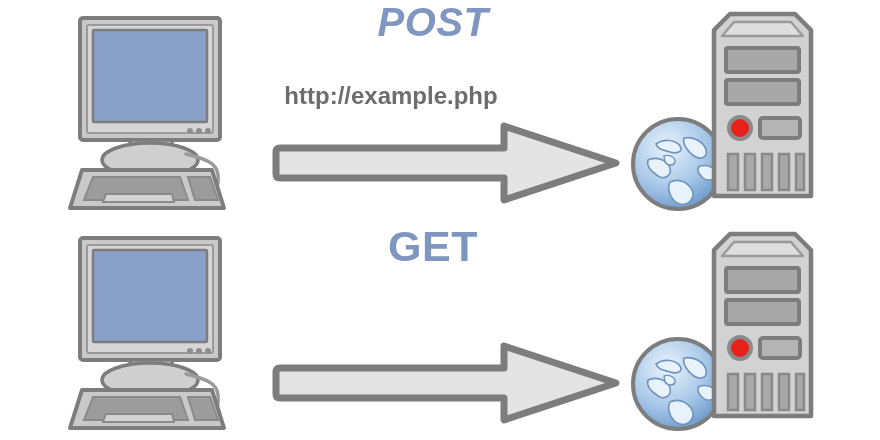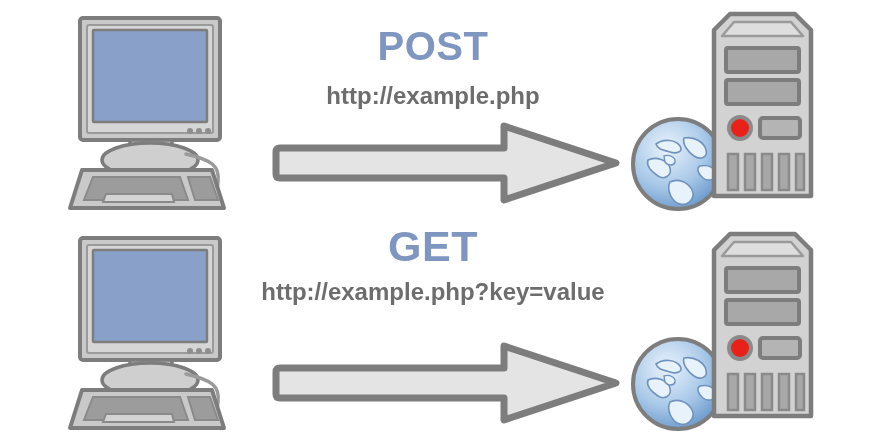--- a/index.html
+++ b/index.html
@@ -58,27 +58,27 @@
   .label-method {
     position: absolute;
     left: 0;
     width: 880px;
     text-align: center;
     font-weight: bold;
     letter-spacing: 0.5px;
     color: #7f96c0;
     font-family: "Liberation Sans", sans-serif;
   }
-  #post-title { top: 24px; font-size: 40px; }
+  #post-title { top: 0; font-size: 40px; font-style: italic; }
   #get-title  { top: 222px; font-size: 43px; }
 
   .label-url {
     position: absolute;
     left: 0;
-    width: 880px;
+    width: 796px;
     text-align: center;
     font-weight: bold;
     color: #6d6d6d;
     font-family: "Liberation Sans", sans-serif;
   }
   #post-url { top: 82px; font-size: 24px; }
   #get-url  { top: 278px; font-size: 24px; }
 
   
   .label-method, .label-url { pointer-events: none; }
@@ -235,17 +235,14 @@
   <div class="label-method" id="post-title">
     <span class="label-inner">POST</span>
   </div>
   <div class="label-url" id="post-url">
     <span class="label-inner">http://example.php</span>
   </div>
 
   <div class="label-method" id="get-title">
     <span class="label-inner">GET</span>
   </div>
-  <div class="label-url" id="get-url">
-    <span class="label-inner">http://example.php?key=value</span>
-  </div>
 
 </div>
 
 </body></html>

